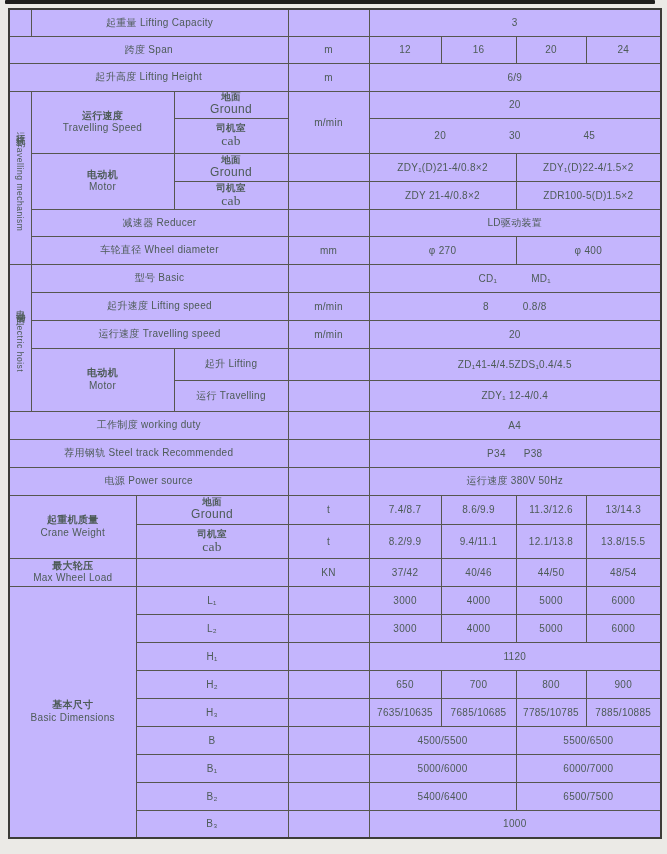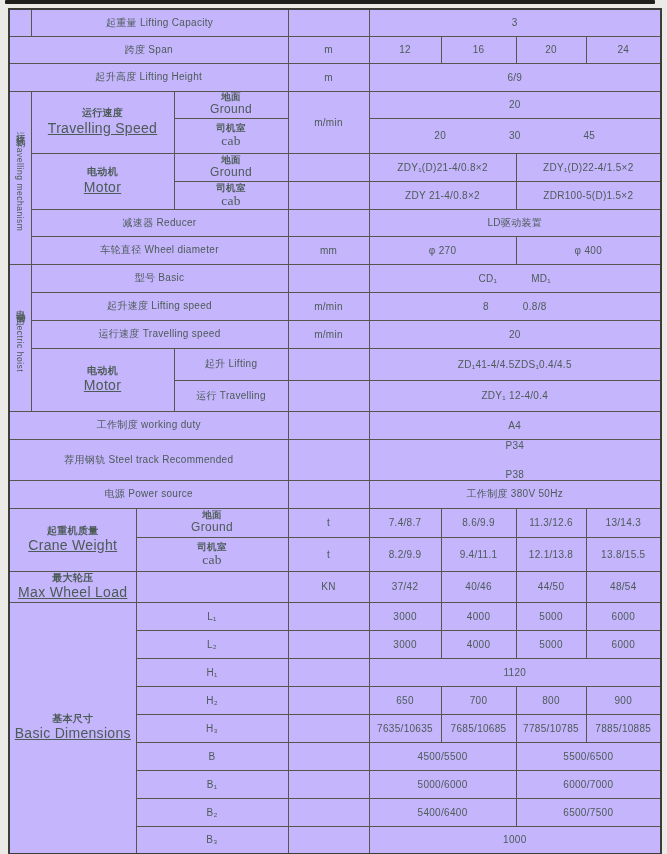--- a/index.html
+++ b/index.html
@@ -37,21 +37,21 @@
   tr.h31{height:31px;}
   tr.h29{height:29px;}
   tr.h34{height:34px;}
   .lab{font-size:10px;}
   .unit{font-size:10px;}
   .val{font-size:10px;}
   .sub .zh{display:block;font-size:9.5px;line-height:1.15;font-weight:bold;}
   .sub .en{display:block;font-size:12px;line-height:1.15;}
   .sub .cab{font-family:"Liberation Serif","DejaVu Serif",serif;font-size:13.5px;line-height:1;}
   .two-line .zh{display:block;font-size:10px;line-height:1.25;font-weight:bold;}
-  .two-line .en{display:block;font-size:14px;line-height:1.25;text-decoration:underline;}
+  .two-line .en{display:block;font-size:10px;line-height:1.25;}
   .vcell{padding:4px 0;}
   .vwrap{display:flex;flex-direction:column;align-items:center;gap:7px;height:100%;justify-content:center;}
   .vzh{writing-mode:vertical-rl;text-orientation:upright;font-size:9.5px;letter-spacing:2px;}
   .ven{writing-mode:vertical-rl;font-size:8.5px;letter-spacing:.5px;}
   .trio{display:flex;justify-content:space-evenly;align-items:center;width:100%;}
   .duo{display:flex;justify-content:center;align-items:center;width:100%;}
   .pairc{display:flex;justify-content:center;gap:34px;align-items:center;width:100%;}
 </style>
 </head>
 <body>
@@ -222,31 +222,31 @@
     <tr>
       <td colspan="4" class="lab">工作制度 working duty</td>
       <td class="unit"></td>
       <td colspan="4" class="val">A4</td>
     </tr>
 
     <tr>
       <td colspan="4" class="lab">荐用钢轨 Steel track Recommended</td>
       <td class="unit"></td>
       <td colspan="4">
-        <div class="pairc" style="gap:18px;flex-direction:column;">
+        <div class="pairc" style="gap:18px;">
           <span class="val">P34</span>
           <span class="val">P38</span>
         </div>
       </td>
     </tr>
 
     <tr>
       <td colspan="4" class="lab">电源 Power source</td>
       <td class="unit"></td>
-      <td colspan="4" class="val">工作制度 380V 50Hz</td>
+      <td colspan="4" class="val">运行速度 380V 50Hz</td>
     </tr>
 
     <tr class="h29">
       <td colspan="2" rowspan="2" class="two-line">
         <span class="zh">起重机质量</span>
         <span class="en">Crane Weight</span>
       </td>
       <td colspan="2" class="sub">
         <span class="zh">地面</span>
         <span class="en">Ground</span>

